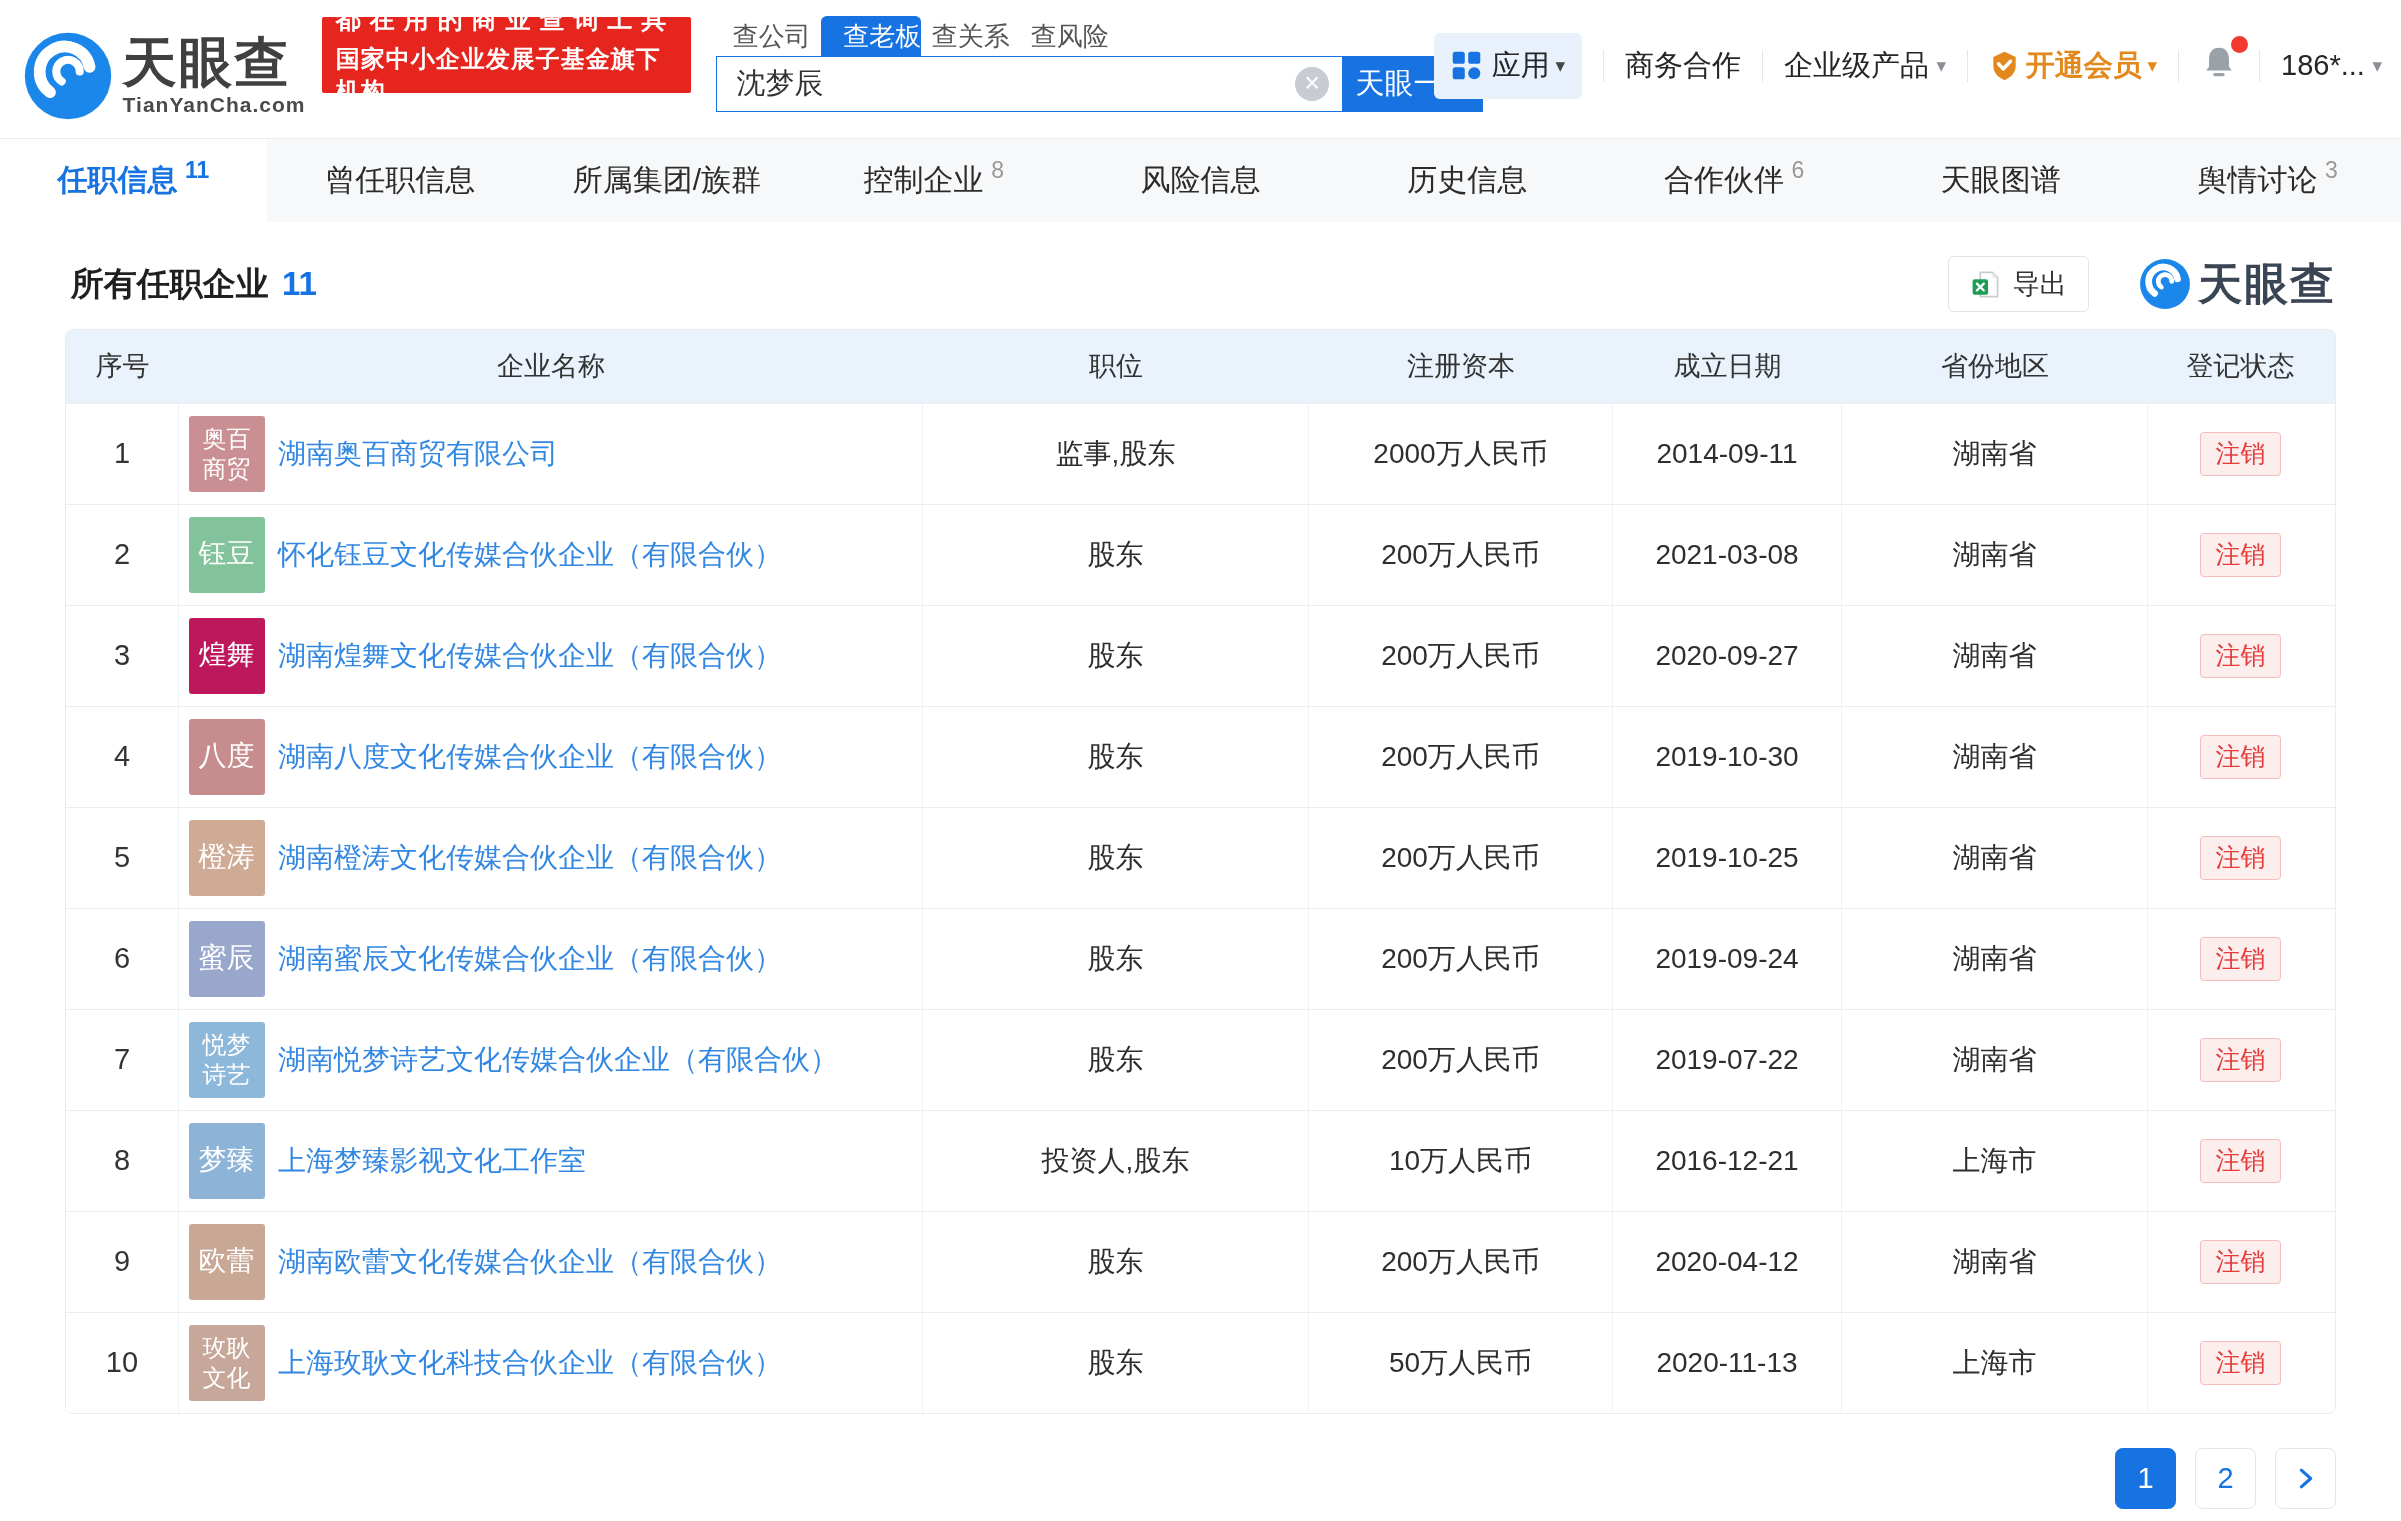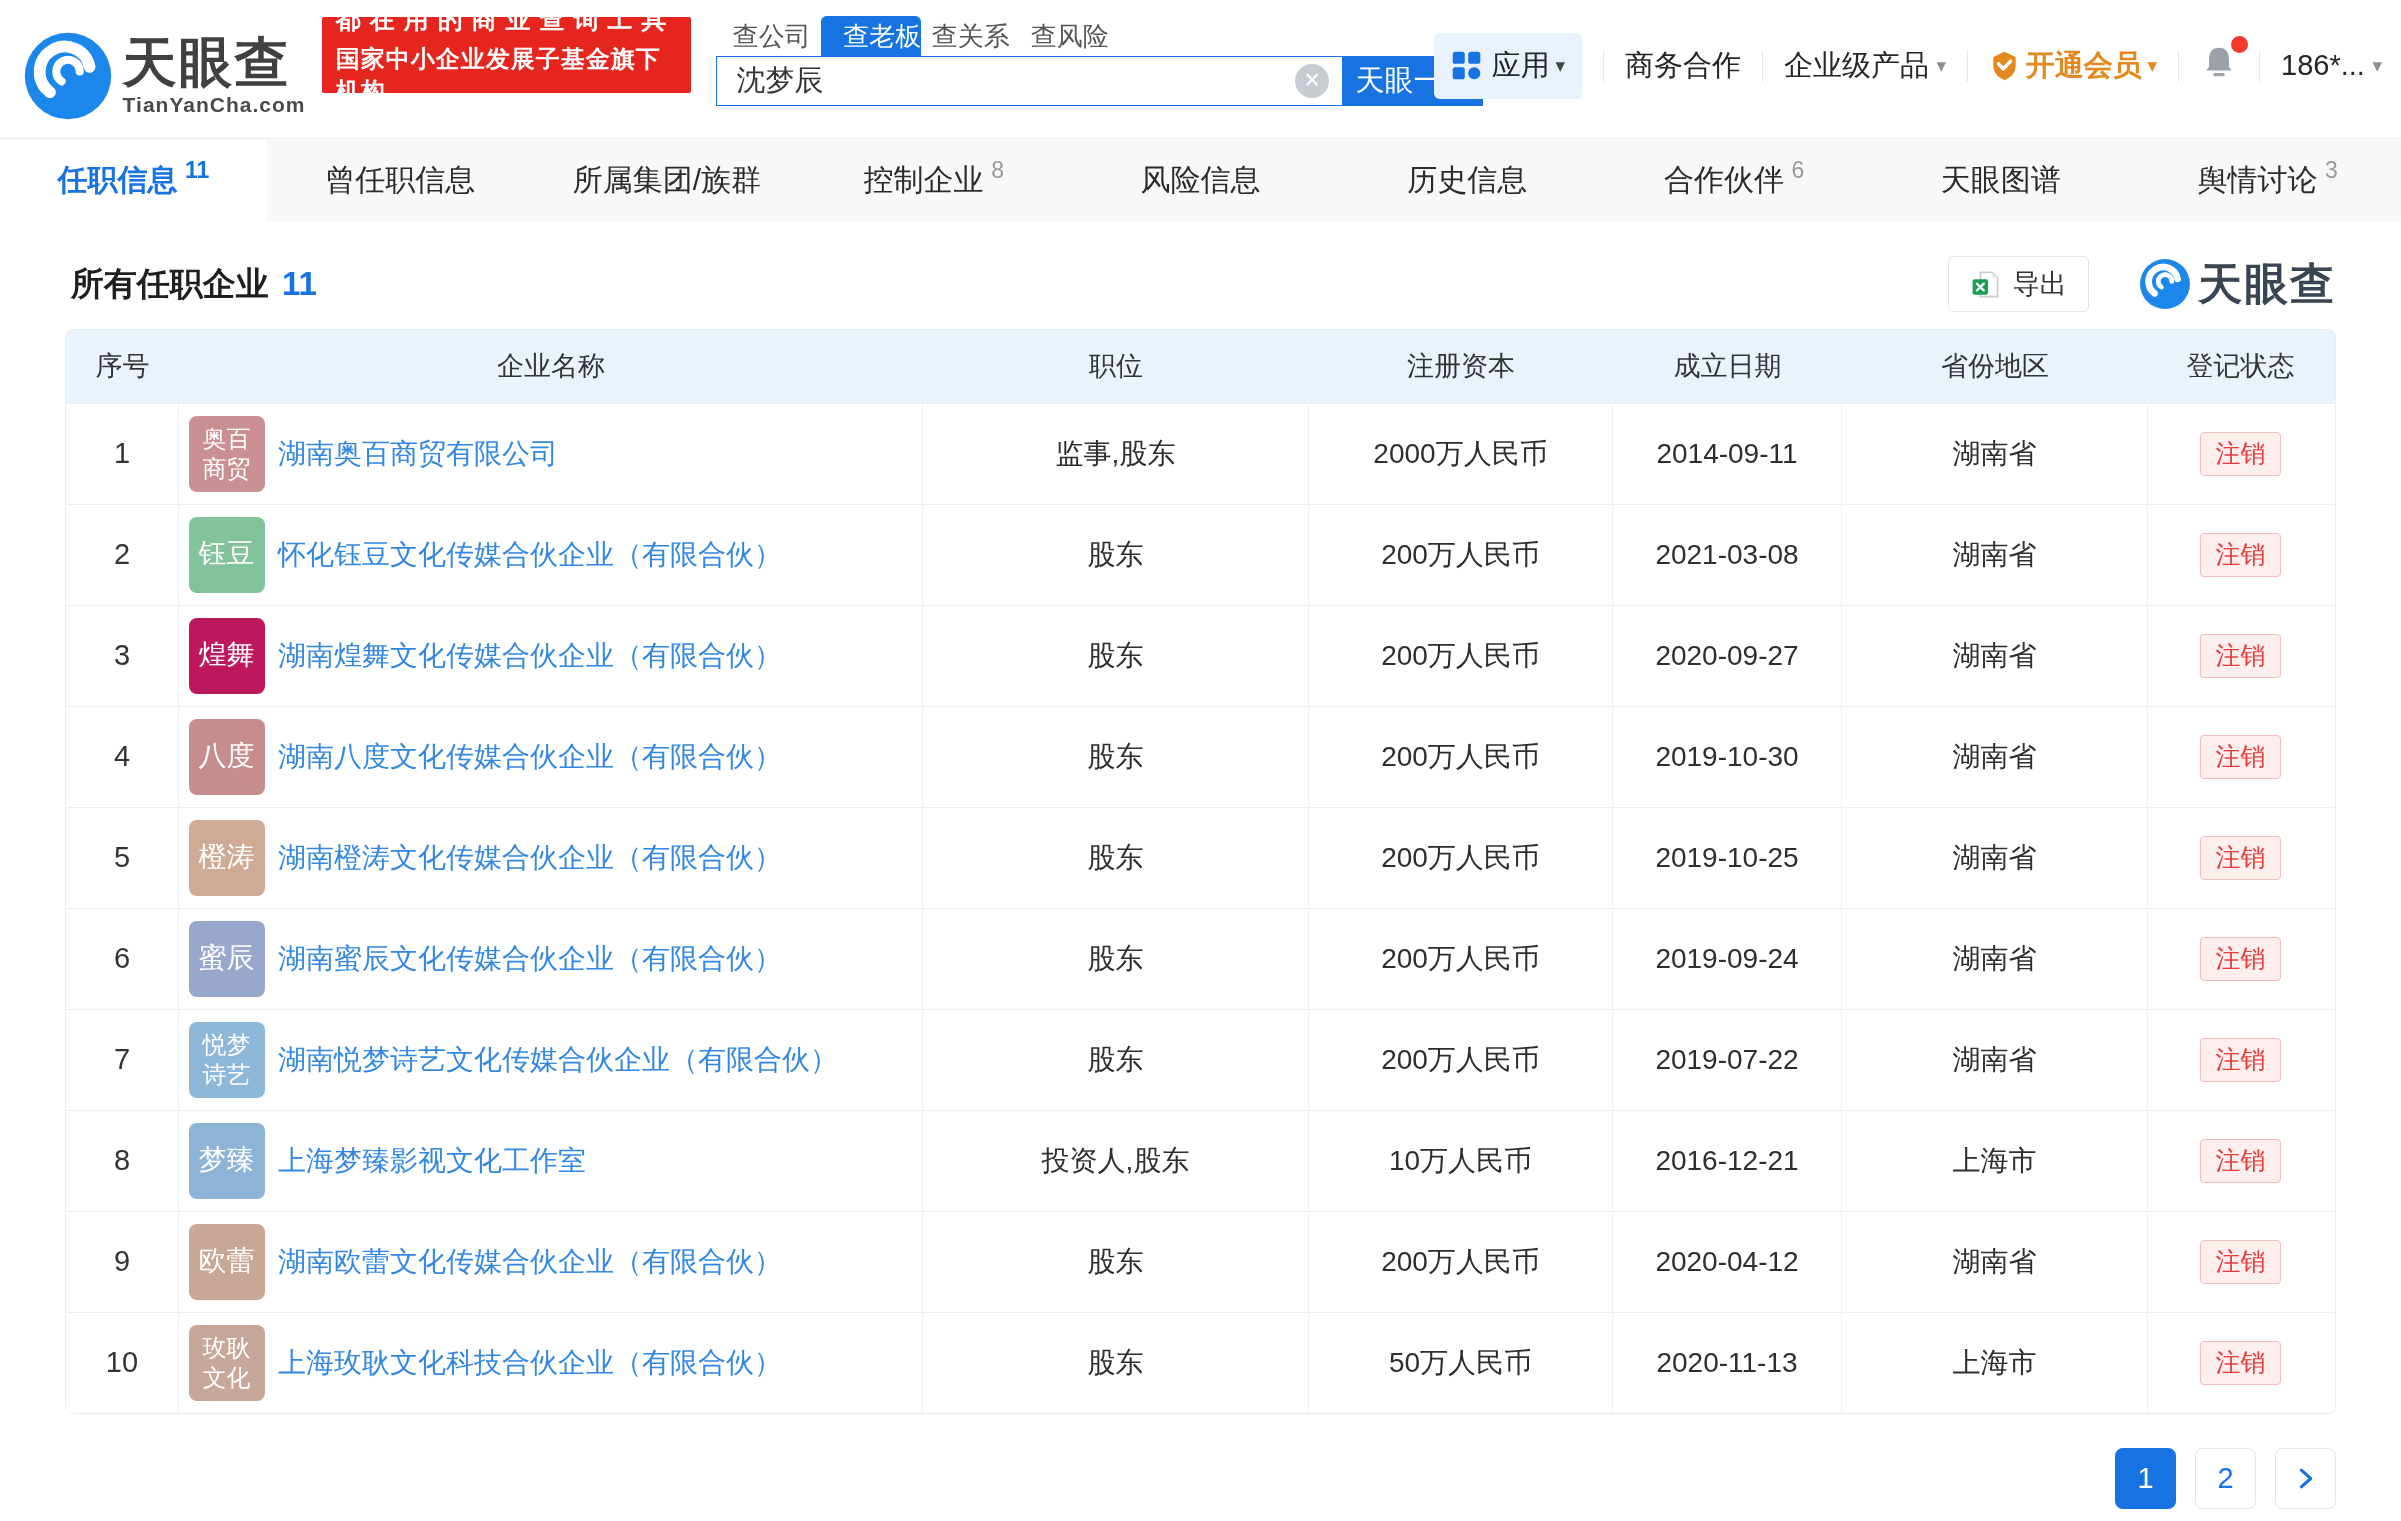--- a/index.html
+++ b/index.html
@@ -18,21 +18,21 @@
     background:var(--banner-red,#e5251e); color:#fff; font-weight:bold;
     display:flex; flex-direction:column; justify-content:center; padding:0 13.4px; border-radius:1.9px; }
   .banner-line1 { font-size:25px; letter-spacing:1px; }
   .banner-line2 { font-size:24px; margin-top:7.6px; letter-spacing:1px; }
 
   .search-area { margin-left:25px; width:767px; }
   .search-tabs { display:flex; align-items:flex-end; height:46px; padding-left:5.7px; }
   .search-tab { min-width:99px; height:40px; line-height:40px; text-align:center;
     font-size:26px; color:#555; cursor:pointer; }
   .search-tab.active { background:var(--accent-blue,#1673e1); color:#fff; border-radius:5.7px 5.7px 0 0;padding-left:22px; }
-  .search-bar { display:flex; height:50px; }
+  .search-bar { display:flex; height:56px; }
   .search-input-wrap { flex:1; border:1.9px solid var(--accent-blue,#1673e1); background:#fff;
     display:flex; align-items:center; padding:0 13.4px 0 19px; }
   .search-input-wrap input { border:none; outline:none; flex:1; font-size:29px; color:#333;
     font-family:inherit; background:transparent; }
   .clear-btn { width:34px; height:34px; border-radius:50%; background:#c6ccd2; color:#fff;
     font-size:27px; line-height:32.5px; text-align:center; cursor:pointer; flex-shrink:0; }
   .search-btn { width:140px; background:var(--accent-blue,#1673e1); border:none; color:#fff;
     font-size:29px; cursor:pointer; font-family:inherit; }
 
   .top-nav { position:absolute; right:19px; top:32.5px; display:flex; align-items:center;
@@ -79,21 +79,21 @@
   .t-cell { text-align:center; flex-shrink:0; }
   .c0{width:113px} .c1{width:744px} .c2{width:386px} .c3{width:304px}
   .c4{width:229px} .c5{width:306px} .c6{width:185px}
   .t-head .t-cell { font-size:27px; color:#333; }
   .t-row { display:flex; height:101px; align-items:center; border-top:1px solid #e9eef5; background:#fff; }
   .t-row .t-cell { align-self:stretch; display:flex; align-items:center; justify-content:center;
     border-right:1px solid #edf2f7; }
   .t-row .t-cell:last-child { border-right:none; }
   .serial { font-size:29px; color:#333; }
   .t-row .company-cell { justify-content:flex-start; padding-left:9.6px; text-align:left; }
-  .avatar { width:76px; height:76px; border-radius:8px; color:#fff; display:flex;
+  .avatar { width:76px; height:76px; border-radius:3px; color:#fff; display:flex;
     flex-direction:column; align-items:center; justify-content:center; flex-shrink:0; }
   .avatar .line { font-size:28px; line-height:1.1; }
   .avatar.two .line { font-size:24px; line-height:1.25; }
   .company-link { margin-left:13.4px; font-size:28px; color:var(--link-blue,#3287e2);
     text-decoration:none; cursor:pointer; line-height:1.3; }
   .cell-text { font-size:28px; color:#2e2e2e; }
   .status-badge { display:inline-block; font-size:25px; color:var(--status-red,#e23d3b);
     background:var(--status-bg,#fdeeee); border:1px solid var(--status-border,#f3bcba);
     border-radius:3.8px; padding:8.6px 14.3px; line-height:1; }
 

